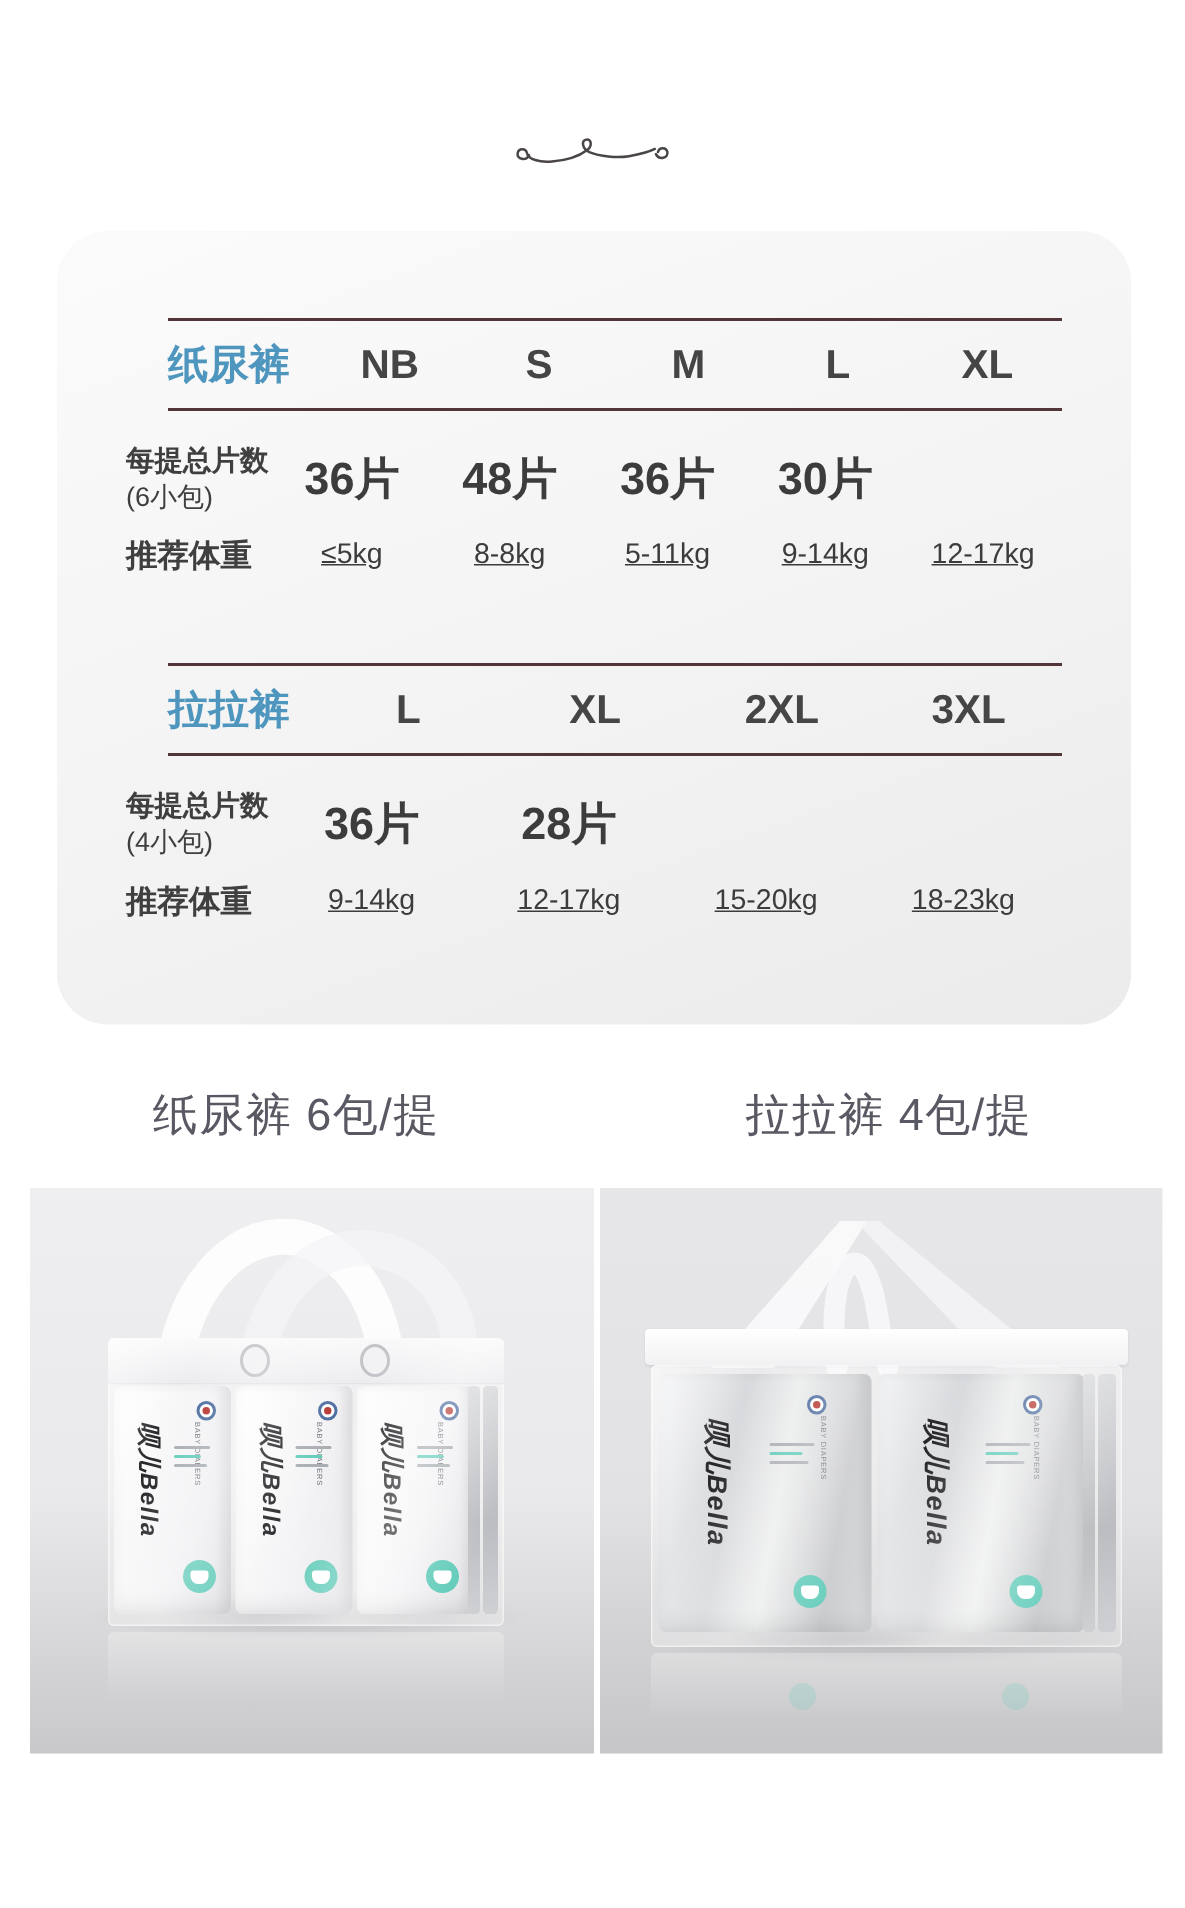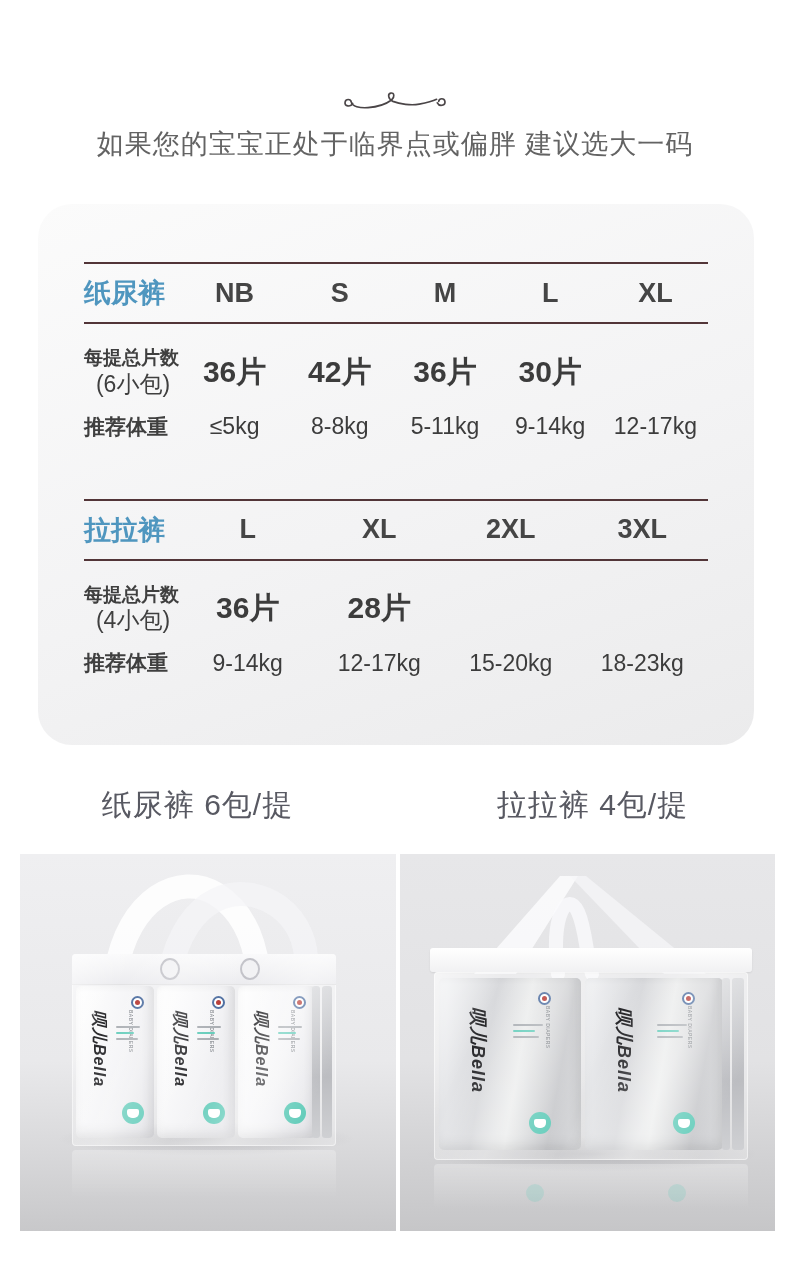--- a/index.html
+++ b/index.html
@@ -22,31 +22,31 @@
     margin:42px 36px 0 38px;border-radius:34px;
     background:linear-gradient(160deg,#fbfbfb 0%,#f3f3f4 55%,#ebebec 100%);
     padding:58px 46px 44px 46px;box-sizing:border-box;
   }
   .tr{display:grid;align-items:center;}
   .t1 .tr{grid-template-columns:98px repeat(5,1fr);}
   .t2 .tr{grid-template-columns:98px repeat(4,1fr);}
   .tr>div{text-align:center;}
   .tr>div:first-child{text-align:left;}
   .size-header{
-    height:58px;border-top:2px solid #523538;border-bottom:2px solid #523538;
+    height:58px;border-top:2px solid #523538;border-bottom:2px solid #523538;margin-left:28px;
   }
   .cat{font-size:27px;font-weight:700;color:#4f96bf;}
   .size{font-size:27px;font-weight:600;color:#454545;}
   .row-pieces{padding:22px 0 10px 0;}
   .row-weight{padding:4px 0 24px 0;}
   .rowlabel{font-size:19px;font-weight:600;color:#3f3f3f;line-height:1.25;}
-  .rowlabel .sub{display:block;font-weight:500;text-align:center;font-size:23px;}
+  .rowlabel .sub{display:block;font-weight:500;font-size:18px;}
   .pieces{font-size:30px;font-weight:600;color:#3c3c3c;}
   .weightlabel{font-size:21px;font-weight:600;color:#3f3f3f;}
-  .weight{font-size:23px;font-weight:500;color:#3c3c3c;}
+  .weight{font-size:19px;font-weight:500;color:#3c3c3c;text-decoration:underline;}
   .t2{margin-top:34px;}
   
   .captions{display:flex;margin-top:40px;}
   .captions>div{flex:1;text-align:center;font-size:30px;color:#585962;letter-spacing:1px;}
   
   .photos{display:flex;gap:4px;margin:28px 15px 0 20px;}
   .scene{position:relative;flex:1;height:377px;overflow:hidden;}
   .scene-l{background:linear-gradient(#efeff1 0%,#e9e9eb 55%,#d9d9db 78%,#c8c8ca 100%);}
   .scene-r{background:linear-gradient(#e7e7e9 0%,#e2e2e4 55%,#d3d3d5 78%,#c6c6c8 100%);}
   .handles{position:absolute;left:0;top:0;}
@@ -88,41 +88,40 @@
     border-radius:3px;box-shadow:0 1px 2px rgba(0,0,0,.08);}
 </style>
 </head>
 <body>
 
 <div class="hero">
   <svg class="flourish" viewBox="0 0 150 34" width="104" height="24" aria-hidden="true">
     <path d="M14 22 c-3 6 -12 4 -11 -2 c1 -5 8 -5 9 0 c1 6 12 9 24 8 c14 -1 26 -5 34 -11 c5 -4 4 -11 -1 -10 c-5 1 -4 9 3 12 c10 4 26 6 38 4 c11 -2 19 -4 25 -7" fill="none" stroke="#4a4547" stroke-width="2.4" stroke-linecap="round"></path>
     <path d="M136 21 c3 6 12 4 11 -2 c-1 -5 -8 -5 -9 0" fill="none" stroke="#4a4547" stroke-width="2.4" stroke-linecap="round"></path>
   </svg>
-  <div class="page-subtitle">如果您的宝宝正处于临界点或偏胖 建议选大一码</div>
 </div>
 
 <div class="card">
 
   <div class="t1">
     <div class="tr size-header">
       <div class="cat">纸尿裤</div>
       <div class="size">NB</div>
       <div class="size">S</div>
       <div class="size">M</div>
       <div class="size">L</div>
       <div class="size">XL</div>
     </div>
     <div class="tr row-pieces">
       <div class="rowlabel">
         <span>每提总片数</span>
         <span class="sub">(6小包)</span>
       </div>
       <div class="pieces">36片</div>
-      <div class="pieces">42片</div>
+      <div class="pieces">48片</div>
       <div class="pieces">36片</div>
       <div class="pieces">30片</div>
     </div>
     <div class="tr row-weight">
       <div class="weightlabel">推荐体重</div>
       <div class="weight">≤5kg</div>
       <div class="weight">8-8kg</div>
       <div class="weight">5-11kg</div>
       <div class="weight">9-14kg</div>
       <div class="weight">12-17kg</div>

